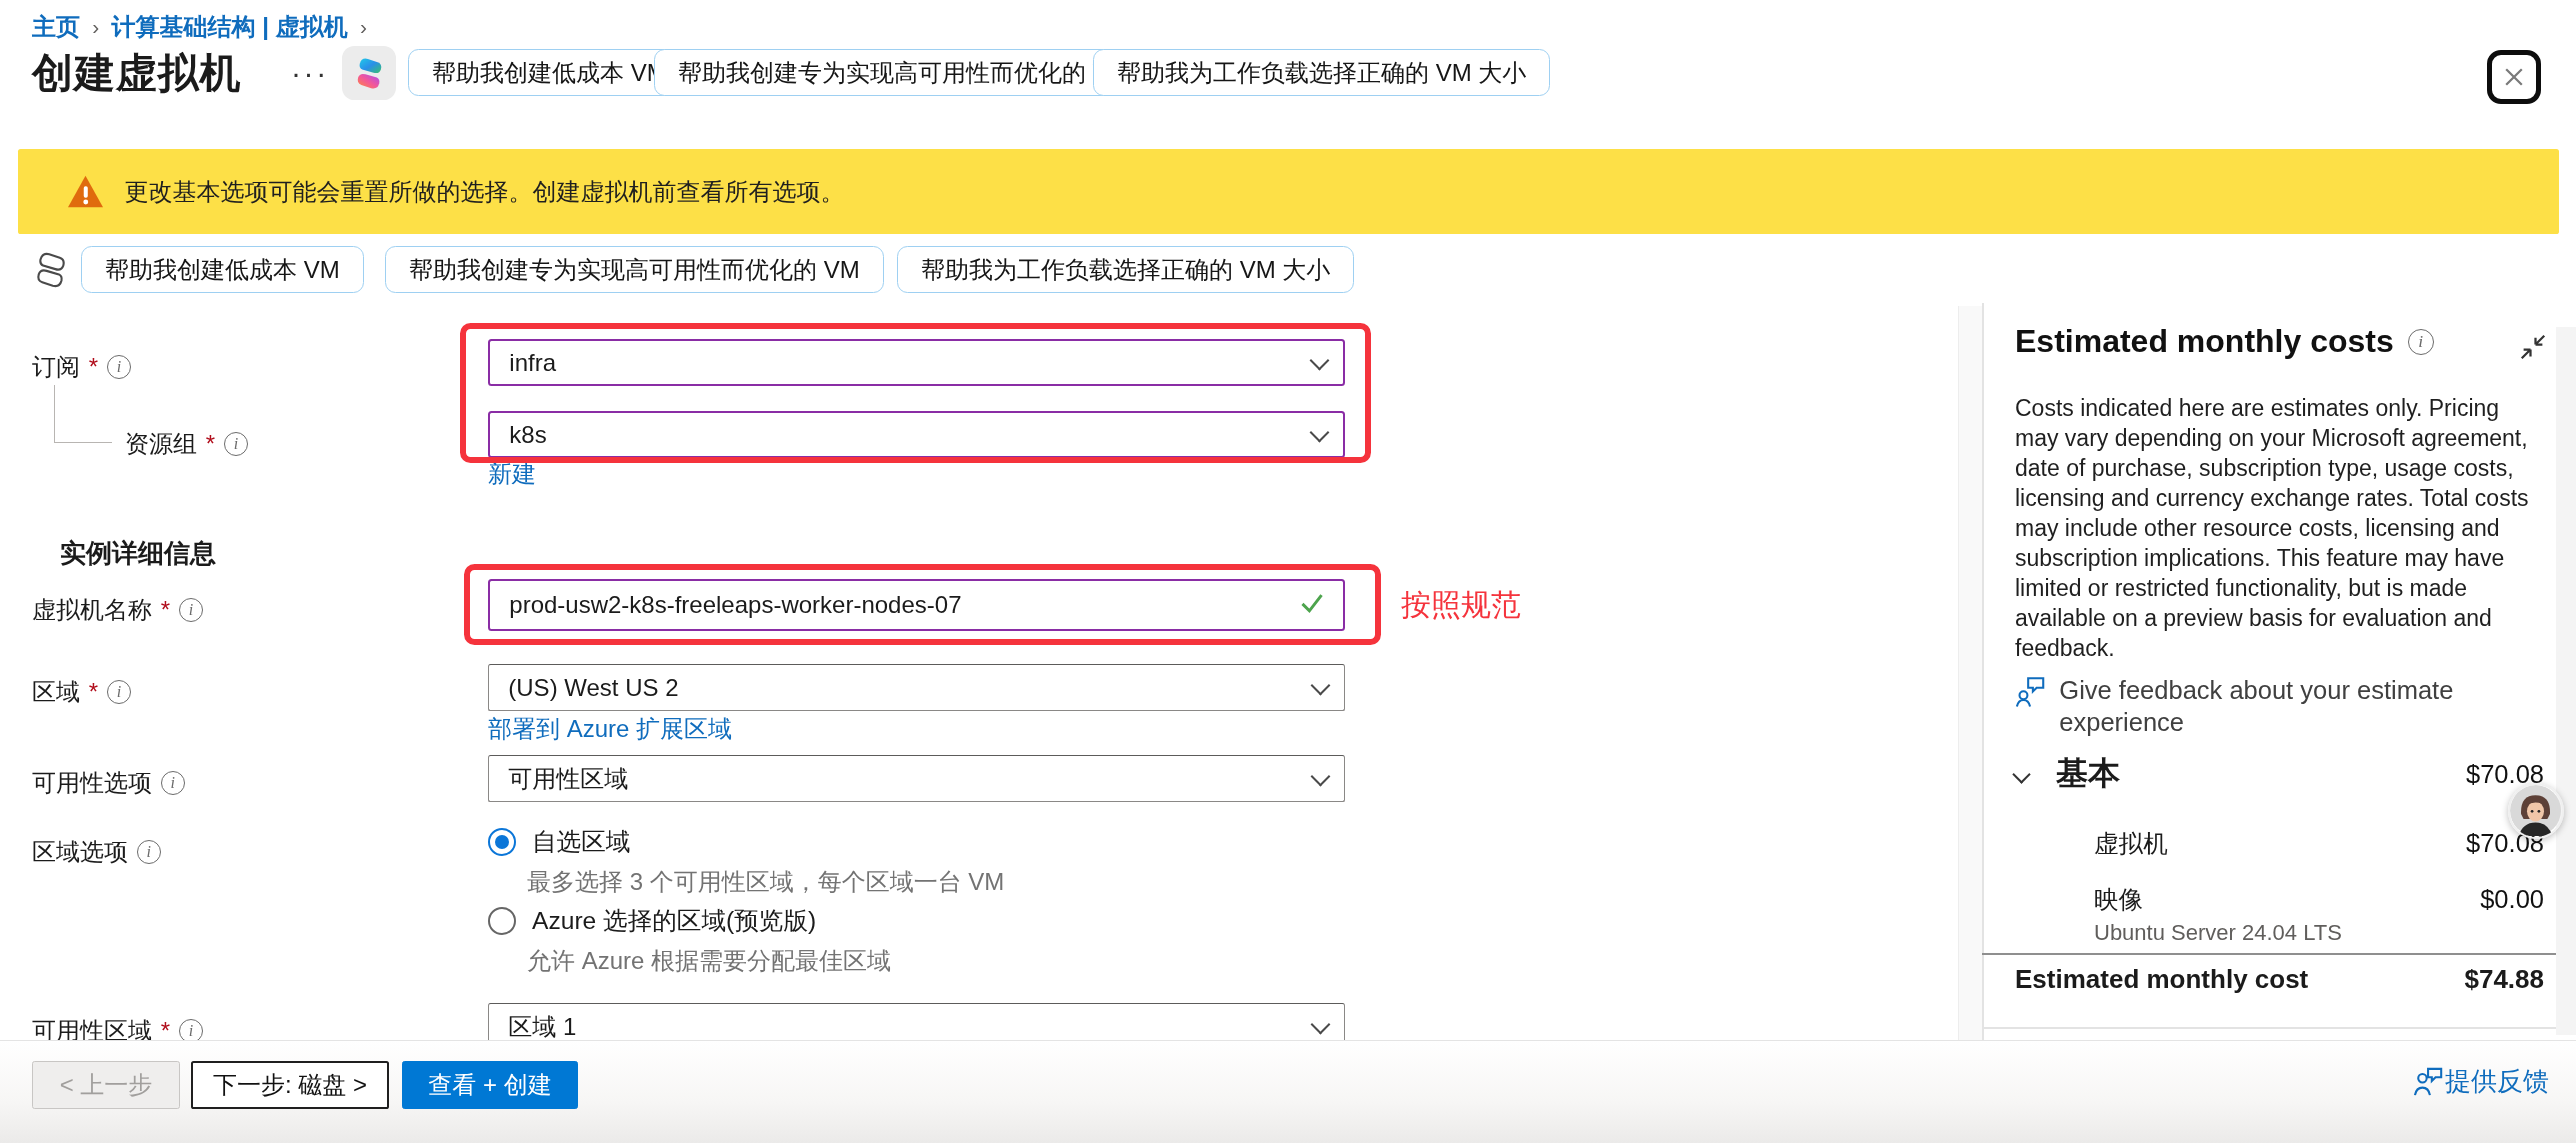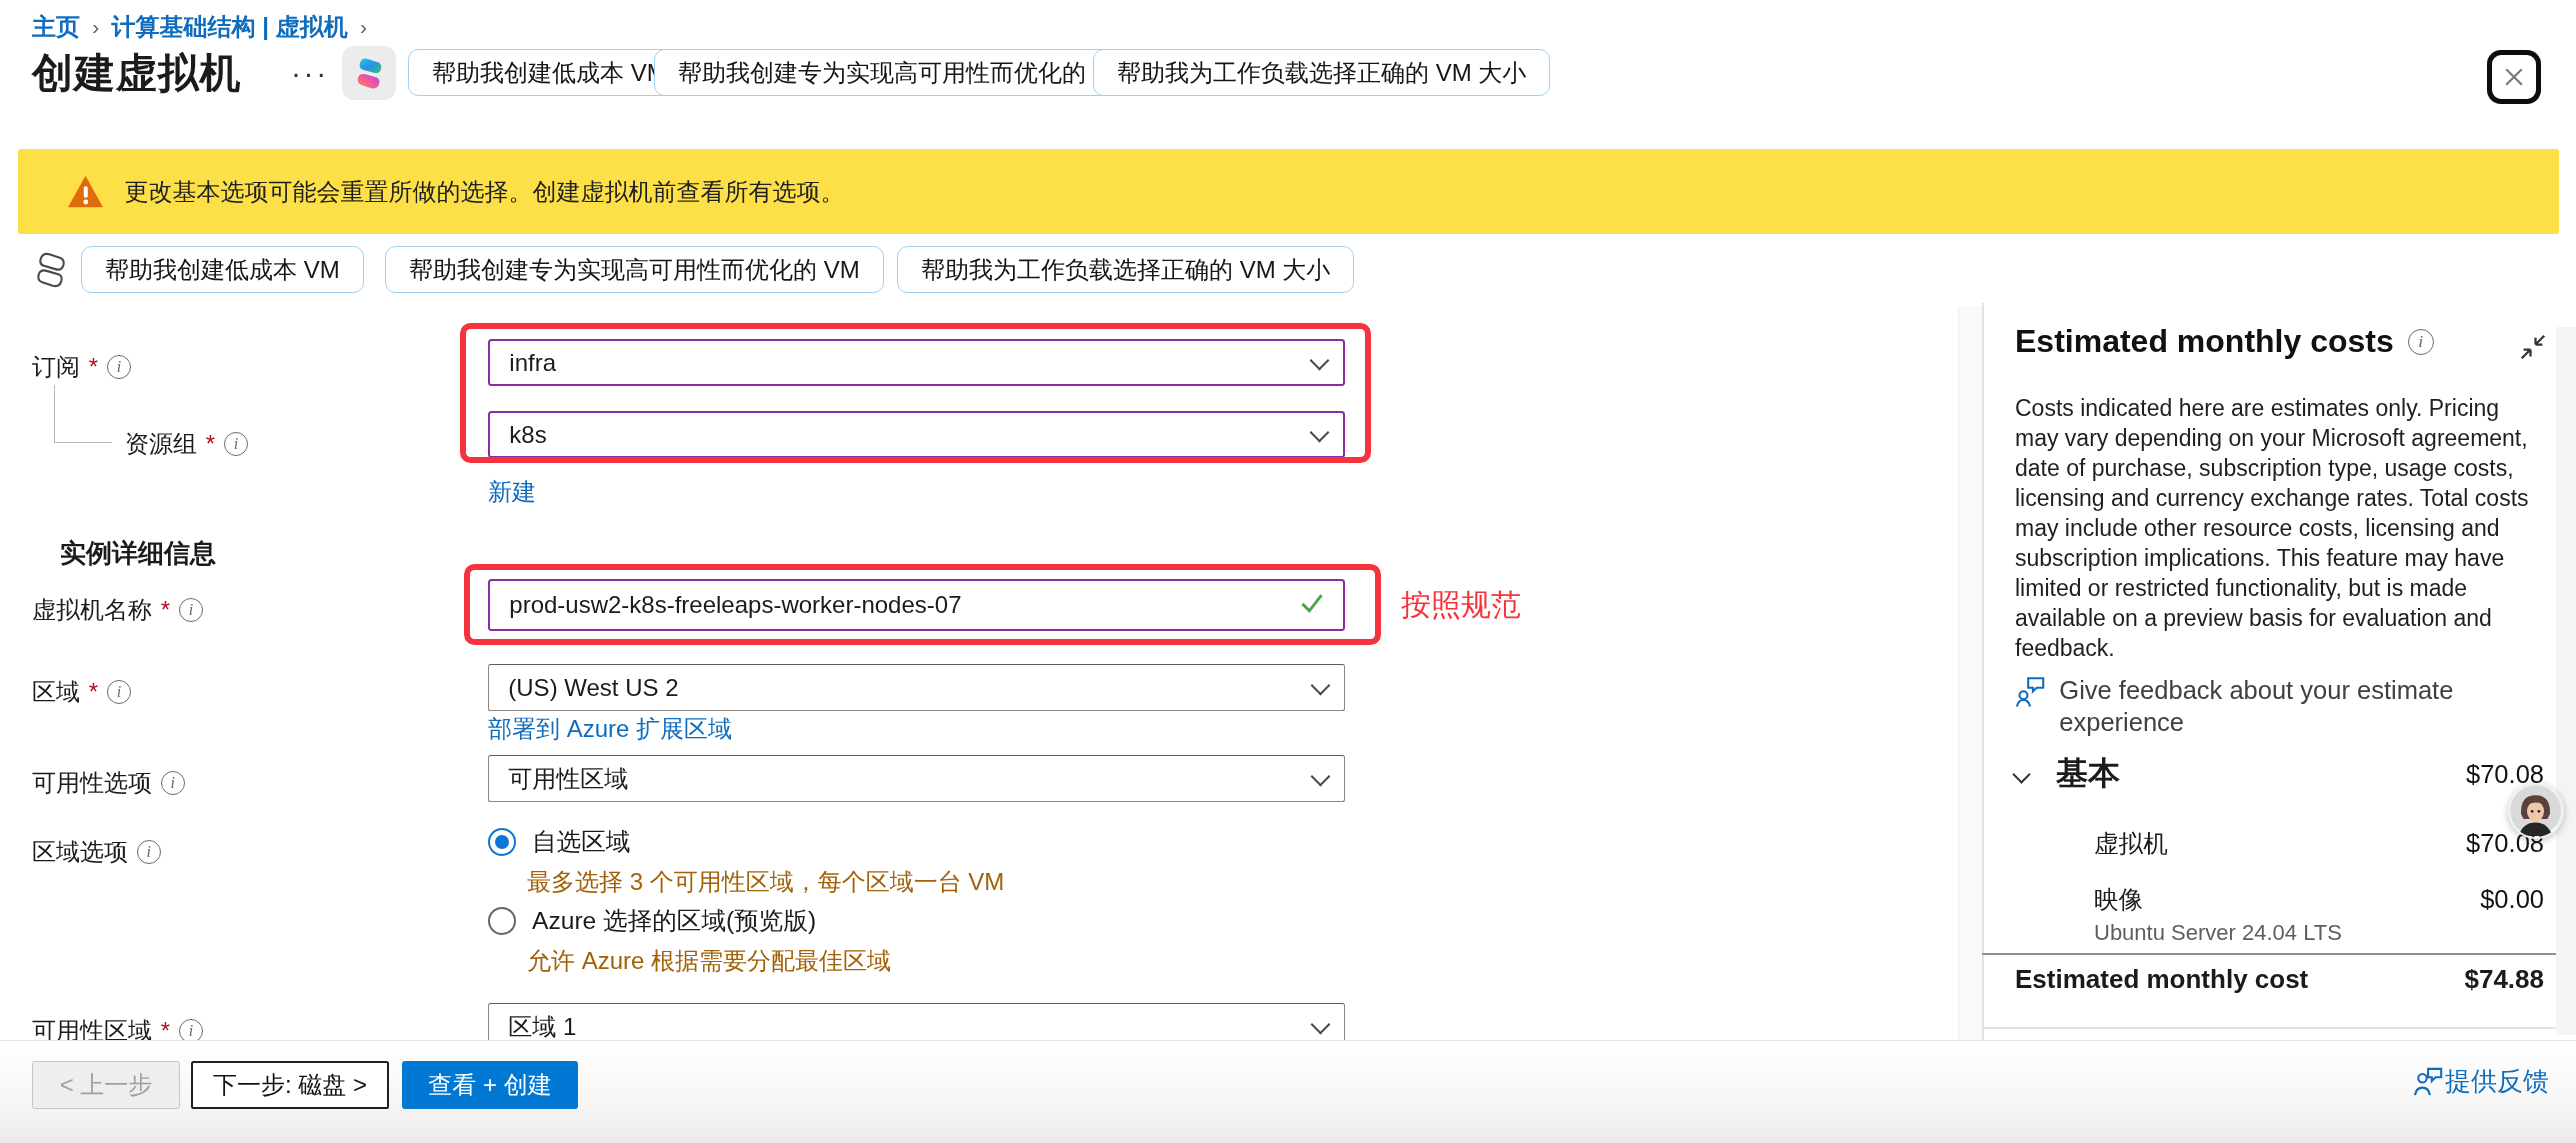--- a/index.html
+++ b/index.html
@@ -44,21 +44,21 @@
 
   .link { color:#0f6cbd; font-size:24px; cursor:pointer; position:absolute; }
 
   .section-h { position:absolute; left:32px; top:536px; font-size:26px; font-weight:700;margin-left:28px; }
 
   .radio-row { position:absolute; left:488px; display:flex; align-items:center; gap:16px; cursor:pointer; }
   .radio { width:28px; height:28px; border-radius:50%; border:2.6px solid #666; background:#fff; display:flex; align-items:center; justify-content:center; }
   .radio.sel { border:2.6px solid #0b76d8; }
   .radio.sel::after { content:""; width:14px; height:14px; border-radius:50%; background:#0b76d8; }
   .radio-label { font-size:24.6px; color:#1b1b1b; }
-  .radio-desc { position:absolute; left:527px; font-size:24px; color:#a16207; }
+  .radio-desc { position:absolute; left:527px; font-size:24px; color:#737373; }
 
   
   .red-box { position:absolute; border:6.1px solid #f5333c; border-radius:10.5px; pointer-events:none; }
   .red-note { position:absolute; left:1401px; top:585px; font-size:30px; color:#f5333c; font-weight:400; }
 
   
   .main-sb-track { position:absolute; left:1958px; top:306px; width:24px; height:735px; background:#f9f9f9; border-left:0.9px solid #ededed; }
   .panel-divider { position:absolute; left:1982px; top:303px; width:1.8px; height:738px; background:#e3e3e3; }
   .panel-sb-track { position:absolute; left:2556px; top:327px; width:20px; height:708px; background:#f4f4f4; }
 
@@ -183,21 +183,21 @@
 
   <div class="f-label" style="left:125px; top:428px;">
     <span>资源组</span>
     <span class="req">*</span>
     <span class="info-i"></span>
   </div>
   <div class="dd dd-purple" style="top:411px;">
     <span>k8s</span>
     <span class="chev"></span>
   </div>
-  <span class="link" style="left:488px; top:476px;">新建</span>
+  <span class="link" style="left:488px; top:458px;">新建</span>
 
   <div class="red-box" style="left:460px; top:323px; width:911px; height:140px;"></div>
 
   <div class="section-h">实例详细信息</div>
 
   <div class="f-label" style="left:32px; top:594px;">
     <span>虚拟机名称</span>
     <span class="req">*</span>
     <span class="info-i"></span>
   </div>

